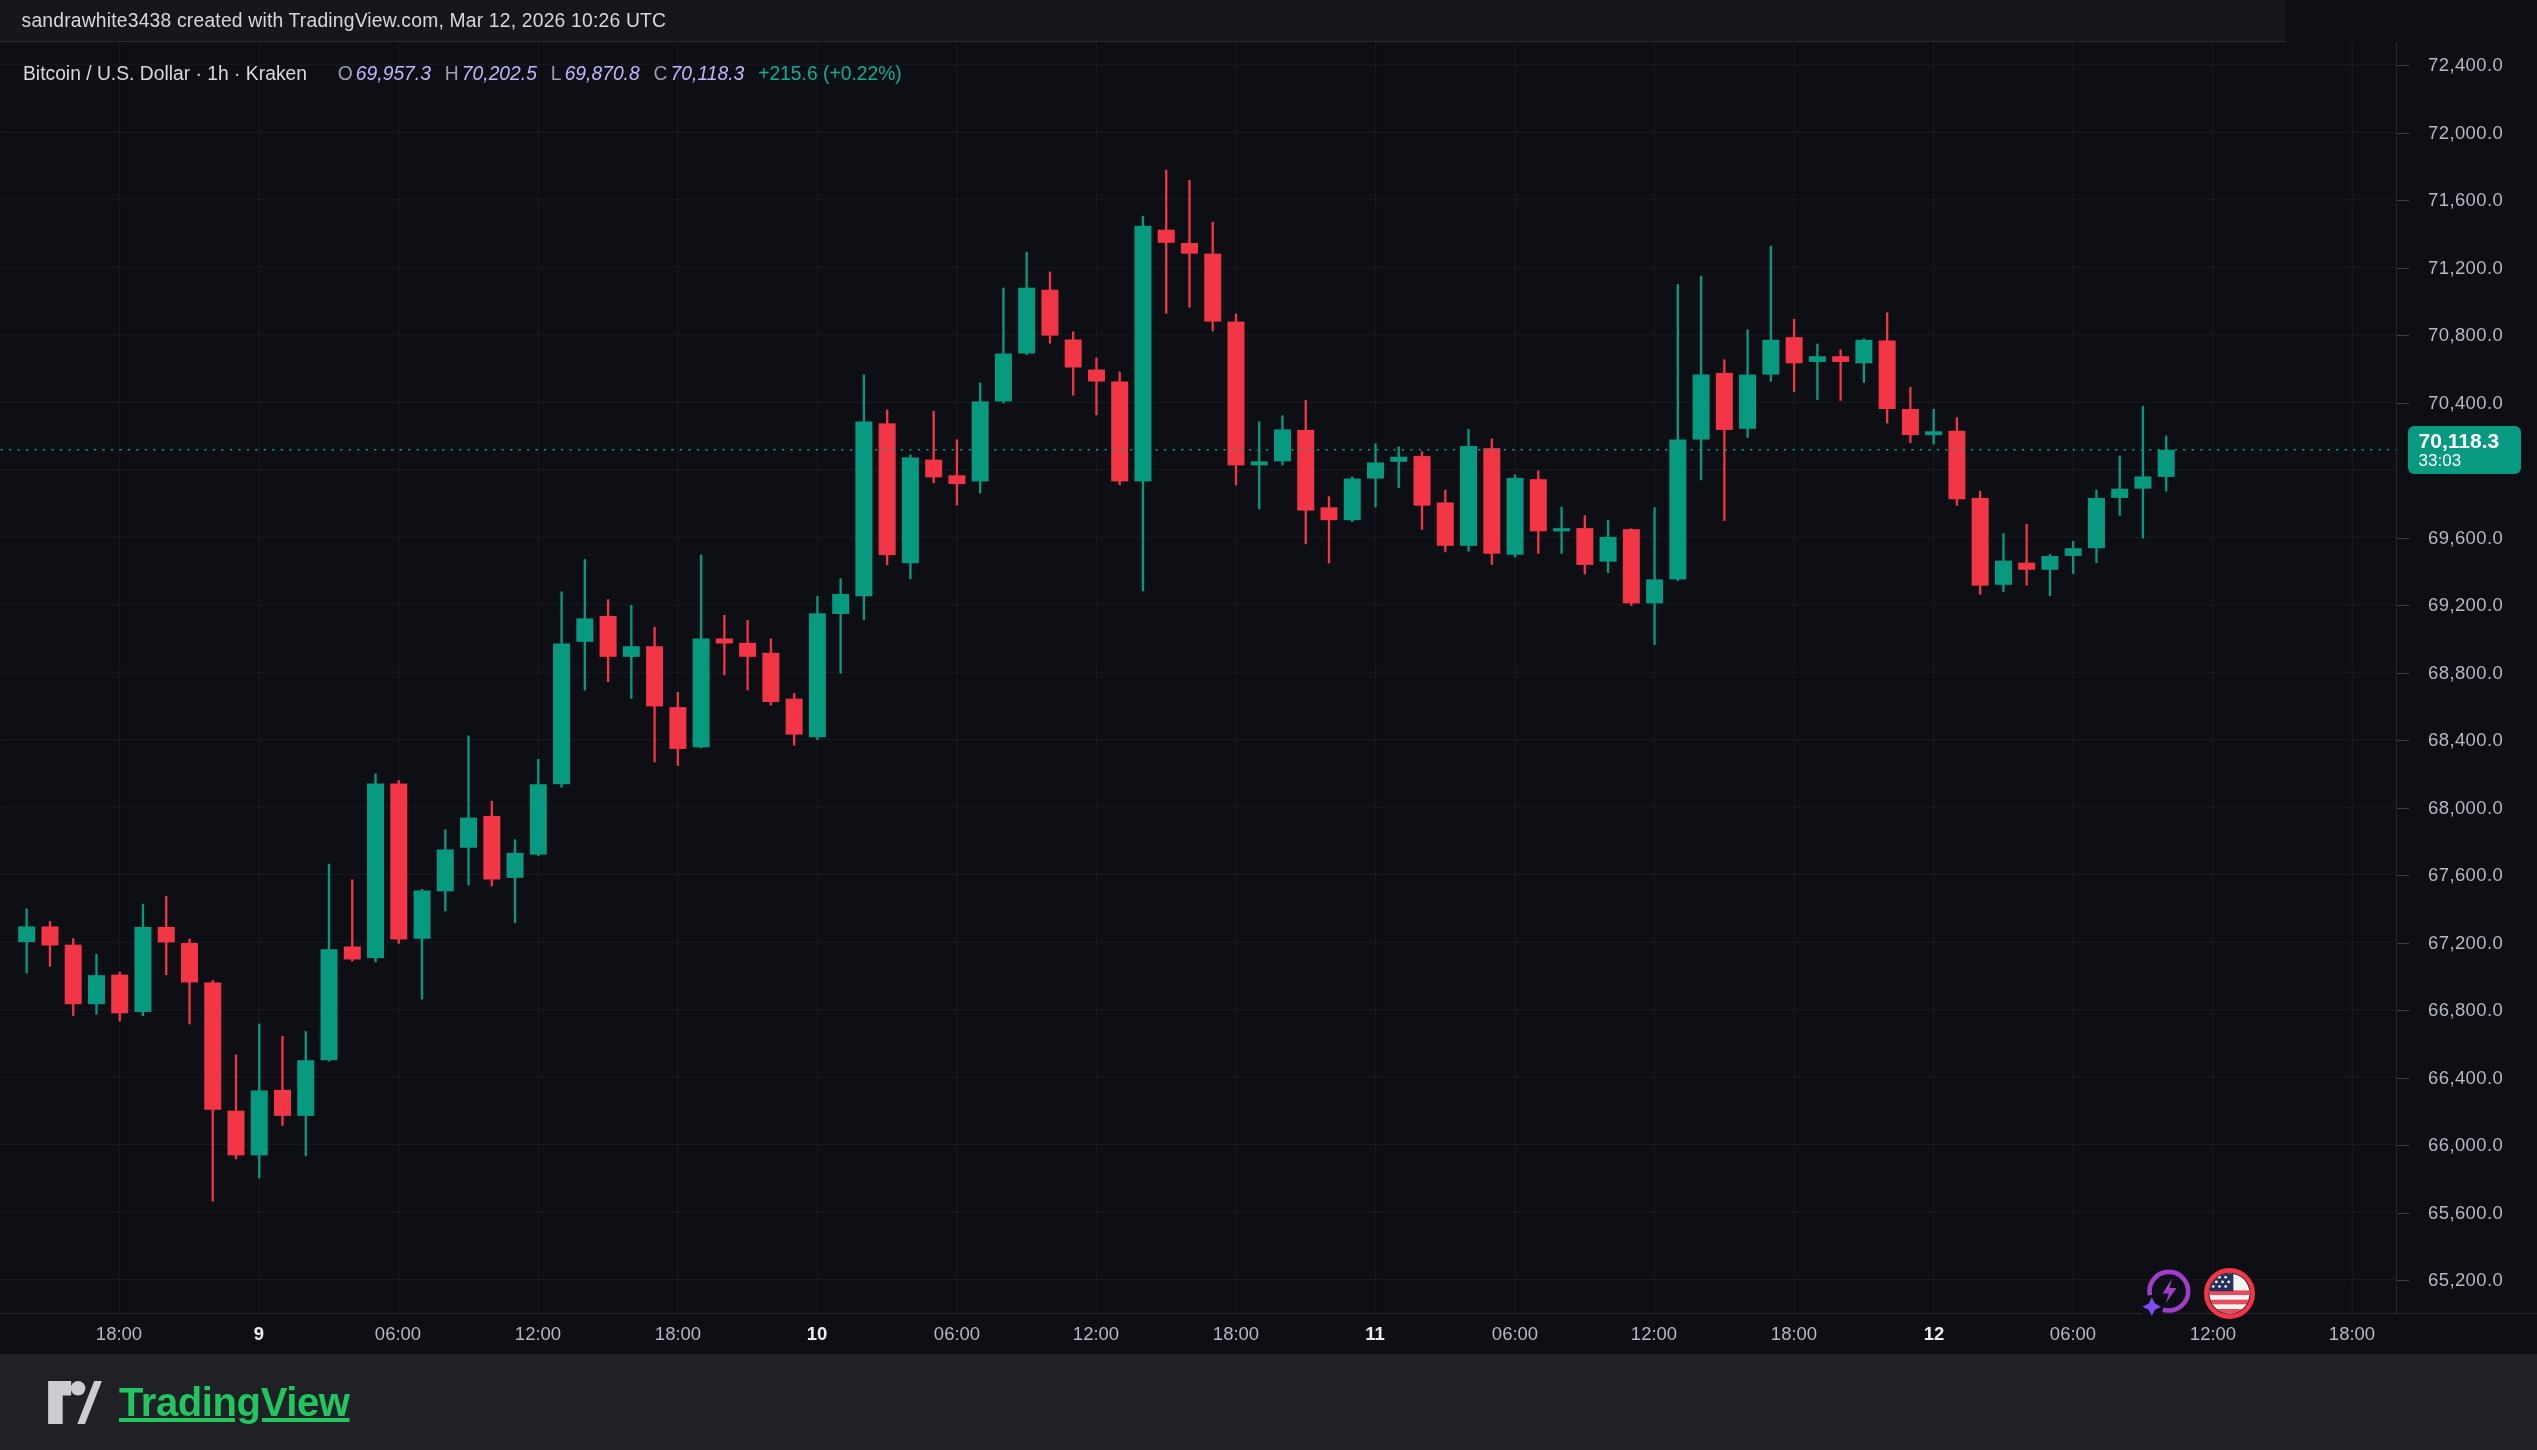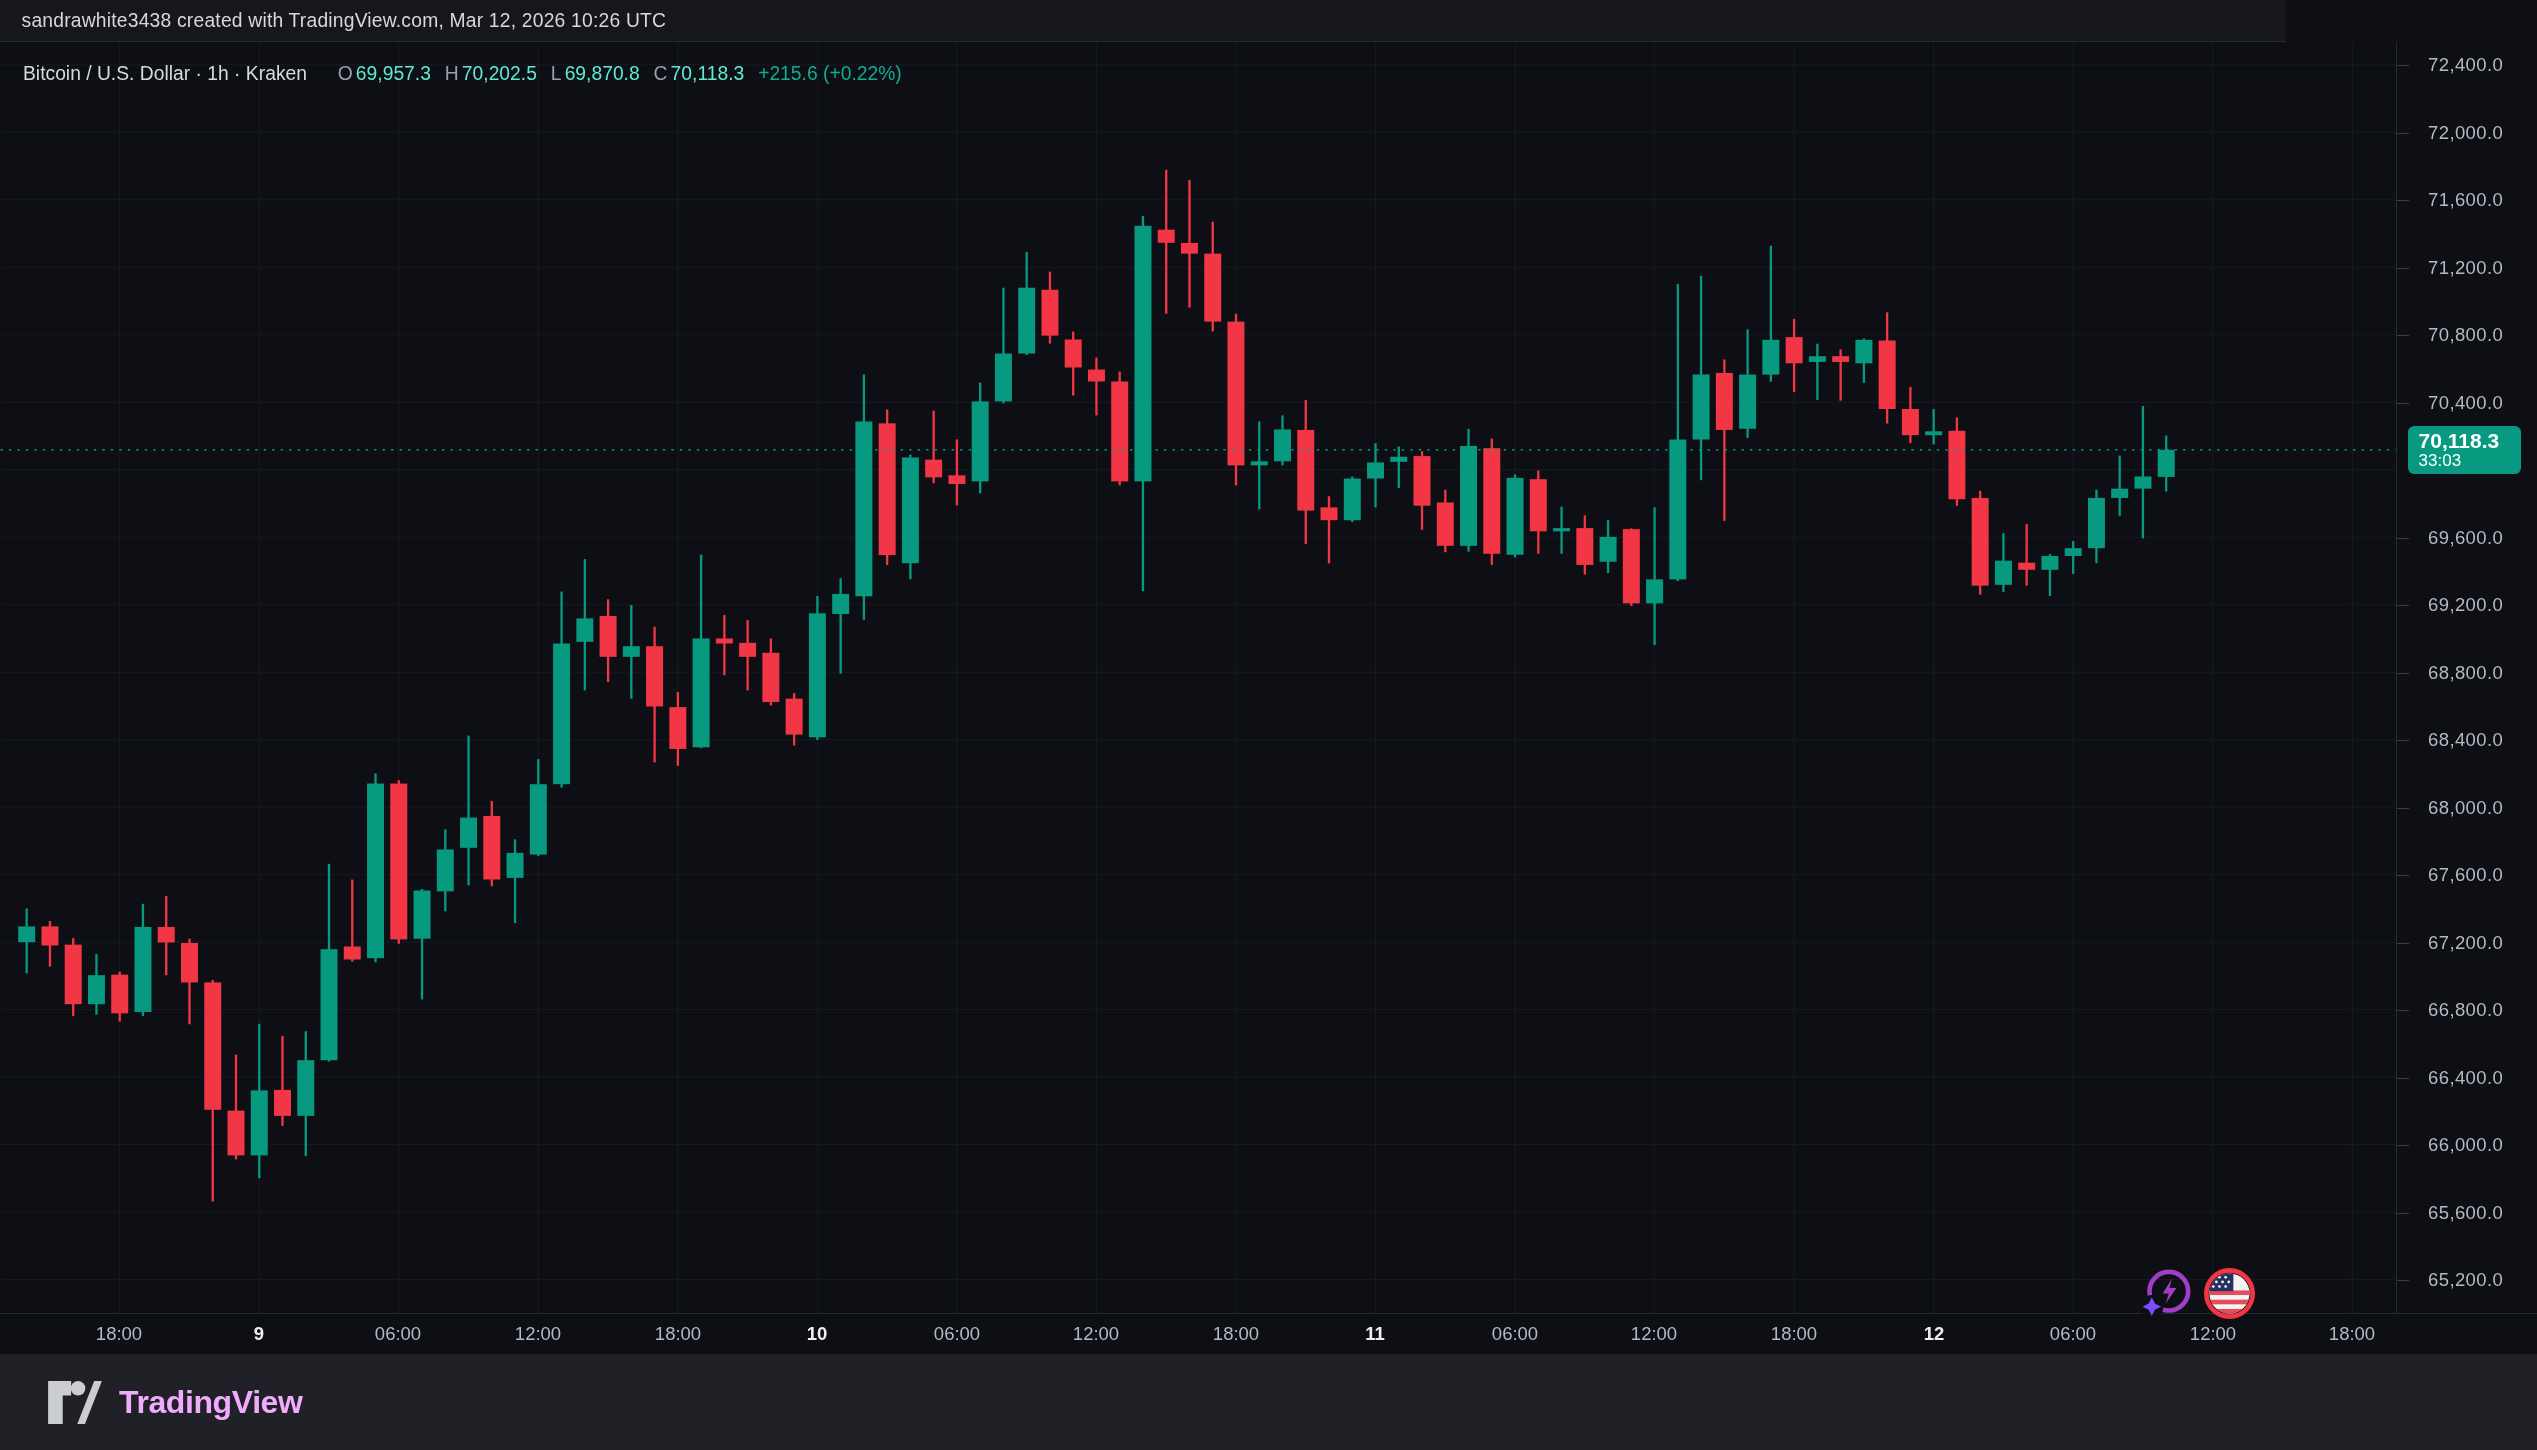--- a/index.html
+++ b/index.html
@@ -10,42 +10,42 @@
           border-bottom:0.8px solid #262a33;display:flex;align-items:center;}
   #topbar .attr{color:#d6d8dd;font-size:19.3px;margin-left:21.6px;letter-spacing:0.2px;}
   
   #pane{position:absolute;left:0;top:42px;width:2396px;height:1271px;background:#0d0f14;}
   #chart-svg{position:absolute;left:0;top:0;}
   
   #legend{position:absolute;left:23px;top:63px;display:flex;align-items:flex-end;gap:20px;
           font-size:19.3px;color:#d8dae0;white-space:nowrap;}
   #legend .ohlc{display:flex;align-items:center;gap:3.1px;}
   #legend .lbl{color:#9b9ea8;margin-left:10.8px;}
-  #legend .val{color:#5eead4;}
+  #legend .val{color:#c4b5fd;font-style:italic;}
   #legend .chg{color:#0fae92;margin-left:10.8px;}
   
   #price-axis{position:absolute;left:2396px;top:42px;width:141px;height:1271px;
               background:#0d0f14;border-left:0.8px solid #262a33;}
   .price-label{position:absolute;left:31px;font-size:18.5px;color:#b6b9c2;letter-spacing:0.4px;
                font-variant-numeric:tabular-nums;}
   .price-tick{position:absolute;left:0;width:12.4px;height:0.8px;background:#3a3e49;}
   #price-badge{position:absolute;left:10.8px;width:113px;height:48px;background:#089981;border-radius:6.2px;
                display:flex;flex-direction:column;justify-content:center;padding-left:10.8px;box-sizing:border-box;}
   #price-badge .bp{color:#ffffff;font-size:21px;font-weight:700;line-height:23px;font-variant-numeric:tabular-nums;}
   #price-badge .bc{color:#ffffff;font-size:17px;line-height:18.5px;font-variant-numeric:tabular-nums;}
   
   #time-axis{position:absolute;left:0;top:1313px;width:2538px;height:40px;background:#0d0f14;
              border-top:0.8px solid #262a33;border-bottom:0.8px solid #262a33;padding-left:32px;}
   .time-label{position:absolute;top:9.3px;transform:translateX(-50%);font-size:18.5px;color:#b6b9c2;}
   .time-label.day{color:#eceef2;font-weight:700;}
   
   #footer{position:absolute;left:0;top:1354px;width:2538px;height:96px;background:#1f2127;
           display:flex;align-items:center;}
   #logo{display:flex;align-items:center;margin-left:48px;gap:17px;}
-  #logo .wordmark{color:#f0abfc;font-size:32px;font-weight:700;letter-spacing:-0.4px;}
+  #logo .wordmark{color:#22c55e;font-size:40px;font-weight:700;letter-spacing:-0.4px;text-decoration:underline;}
   
   #pane-icons{position:absolute;left:2141px;top:1268px;display:flex;gap:12.4px;align-items:center;}
   .evt-icon{width:51px;height:51px;}
 </style>
 </head>
 <body>
 
 <div id="app">
 
   <div id="topbar">

